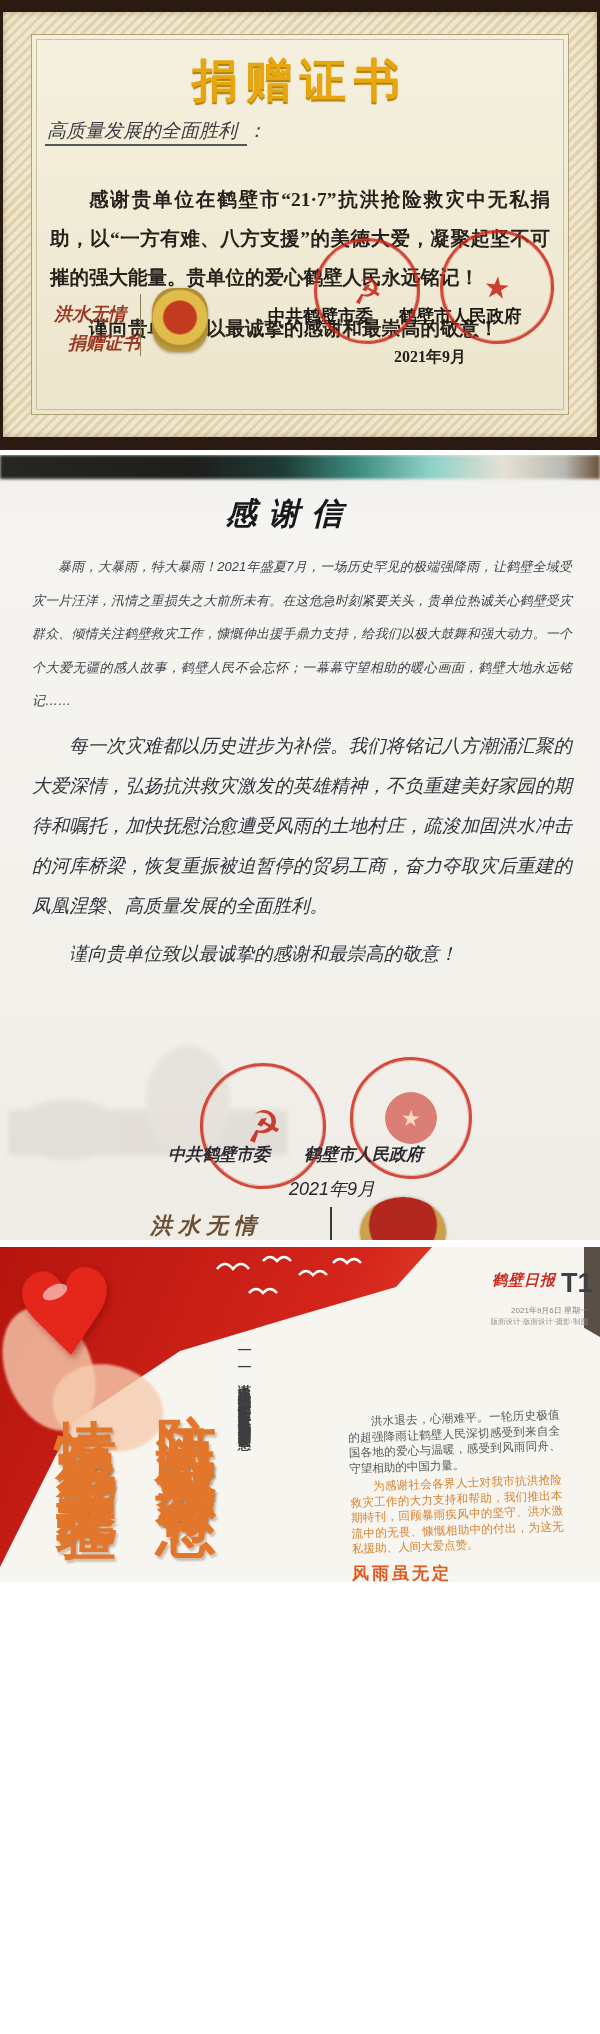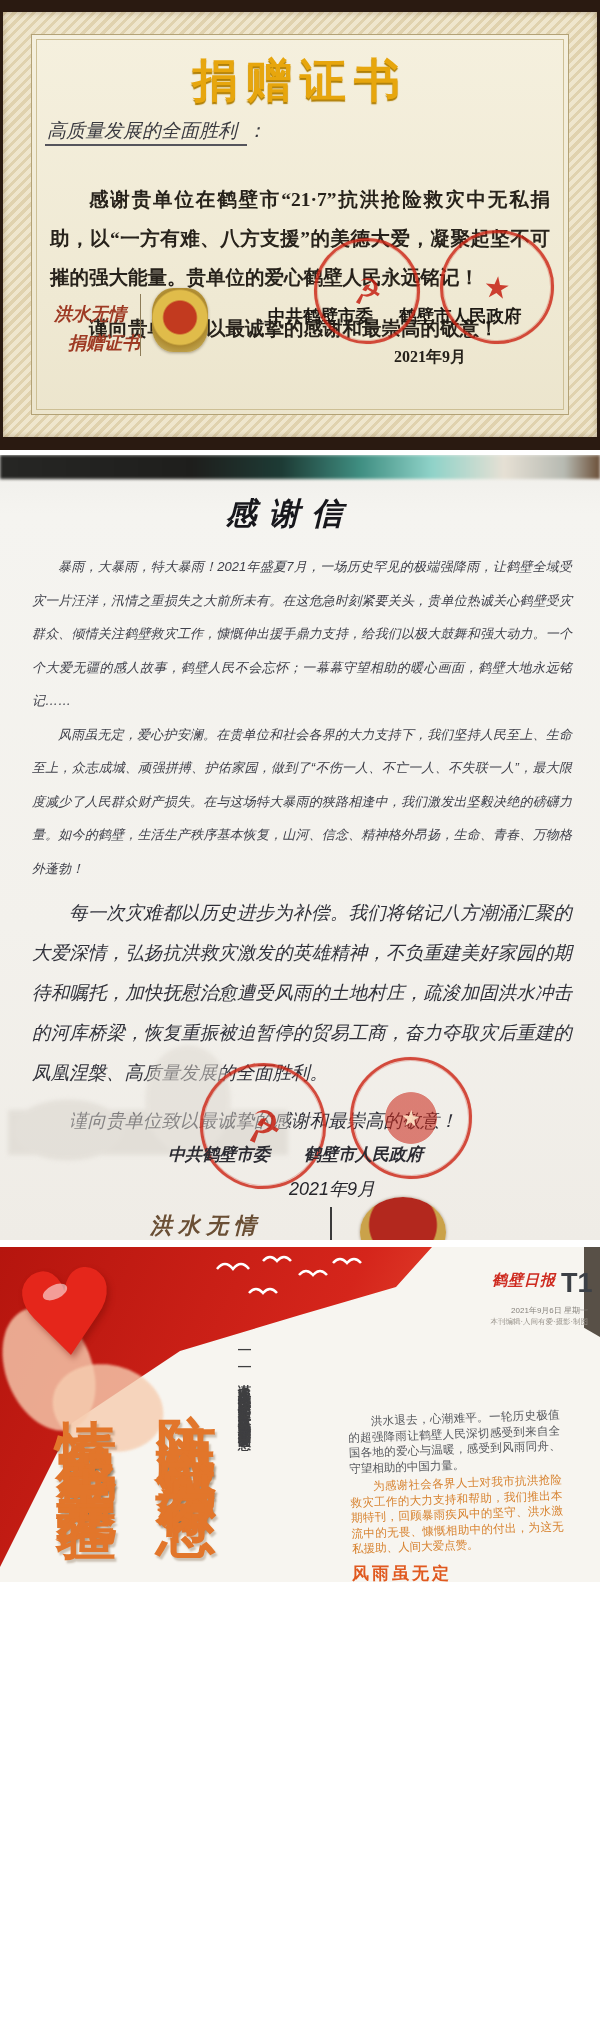--- a/index.html
+++ b/index.html
@@ -191,21 +191,20 @@
     </div>
   </div>
 
   <div class="abs gap1"></div>
 
   <div class="abs photo2">
     <div class="abs letter-topblur"></div>
     <div class="abs letter-title">感谢信</div>
     <div class="abs letter-body">
       <p class="sm">暴雨，大暴雨，特大暴雨！2021年盛夏7月，一场历史罕见的极端强降雨，让鹤壁全域受灾一片汪洋，汛情之重损失之大前所未有。在这危急时刻紧要关头，贵单位热诚关心鹤壁受灾群众、倾情关注鹤壁救灾工作，慷慨伸出援手鼎力支持，给我们以极大鼓舞和强大动力。一个个大爱无疆的感人故事，鹤壁人民不会忘怀；一幕幕守望相助的暖心画面，鹤壁大地永远铭记……</p>
-      <p class="sm">风雨虽无定，爱心护安澜。在贵单位和社会各界的大力支持下，我们坚持人民至上、生命至上，众志成城、顽强拼搏、护佑家园，做到了“不伤一人、不亡一人、不失联一人”，最大限度减少了人民群众财产损失。在与这场特大暴雨的狭路相逢中，我们激发出坚毅决绝的磅礴力量。如今的鹤壁，生活生产秩序基本恢复，山河、信念、精神格外昂扬，生命、青春、万物格外蓬勃！</p>
       <p class="lg">每一次灾难都以历史进步为补偿。我们将铭记八方潮涌汇聚的大爱深情，弘扬抗洪救灾激发的英雄精神，不负重建美好家园的期待和嘱托，加快抚慰治愈遭受风雨的土地村庄，疏浚加固洪水冲击的河库桥梁，恢复重振被迫暂停的贸易工商，奋力夺取灾后重建的凤凰涅槃、高质量发展的全面胜利。</p>
       <p class="lg">谨向贵单位致以最诚挚的感谢和最崇高的敬意！</p>
     </div>
     <div class="abs letter-watermark"></div>
     <div class="abs stamp red l-stampA">
       <span class="glyph" style="font-size:42px">☭</span>
     </div>
     <div class="abs stamp red l-stampB">
       <span class="emblem">
           <span class="glyph" style="font-size:22px;color:rgba(255,230,200,.9)">★</span>
@@ -236,21 +235,21 @@
       <path class="dove" d="M118,10 Q125,2 132,10 Q139,2 146,10"></path>
       <path class="dove" d="M34,40 Q41,32 48,40 Q55,32 62,40"></path>
     </svg>
     <div class="abs np-rightedge"></div>
 
     <div class="abs np-mast">
       <span class="name">鹤壁日报</span>
       <span class="ed">T1</span>
     </div>
     <div class="abs np-dateline">2021年9月6日 星期一</div>
-    <div class="abs np-credits">本刊编辑·人间有爱·摄影·制图</div>
+    <div class="abs np-credits">版面设计·版面设计·摄影·制图</div>
 
     <div class="abs vtext np-hl hl-right">防汛救灾感谢有您</div>
     <div class="abs vtext np-hl hl-left">情系鹤壁大爱无疆</div>
     <div class="abs vtext np-vsub">——谨向支援我市抗洪抢险救灾工作的社会各界人士致以最诚挚的感谢和最崇高的敬意</div>
 
     <div class="abs np-block">
       <p class="np-p1">洪水退去，心潮难平。一轮历史极值的超强降雨让鹤壁人民深切感受到来自全国各地的爱心与温暖，感受到风雨同舟、守望相助的中国力量。</p>
       <p class="np-p2">为感谢社会各界人士对我市抗洪抢险救灾工作的大力支持和帮助，我们推出本期特刊，回顾暴雨疾风中的坚守、洪水激流中的无畏、慷慨相助中的付出，为这无私援助、人间大爱点赞。</p>
     </div>
     <div class="abs np-teaser teaser1">

